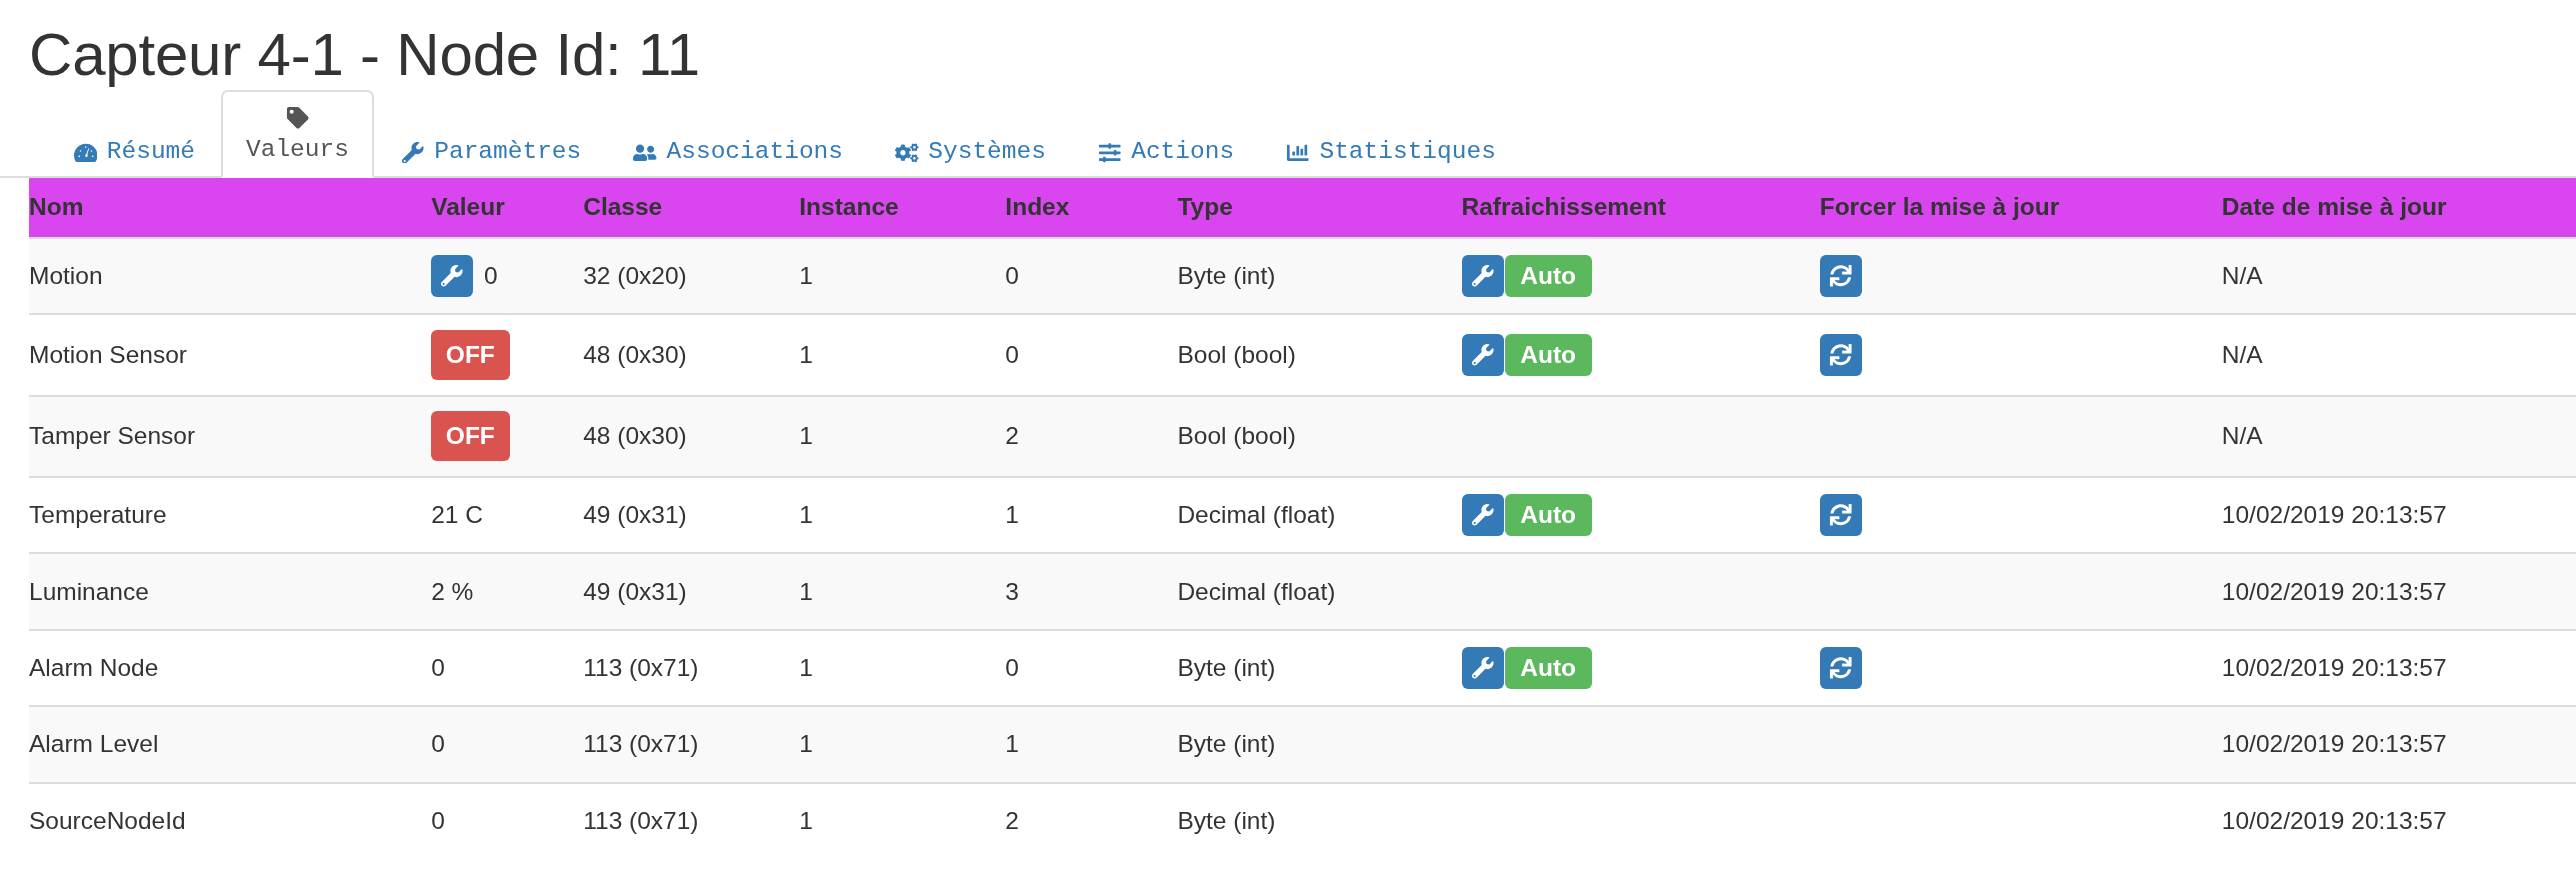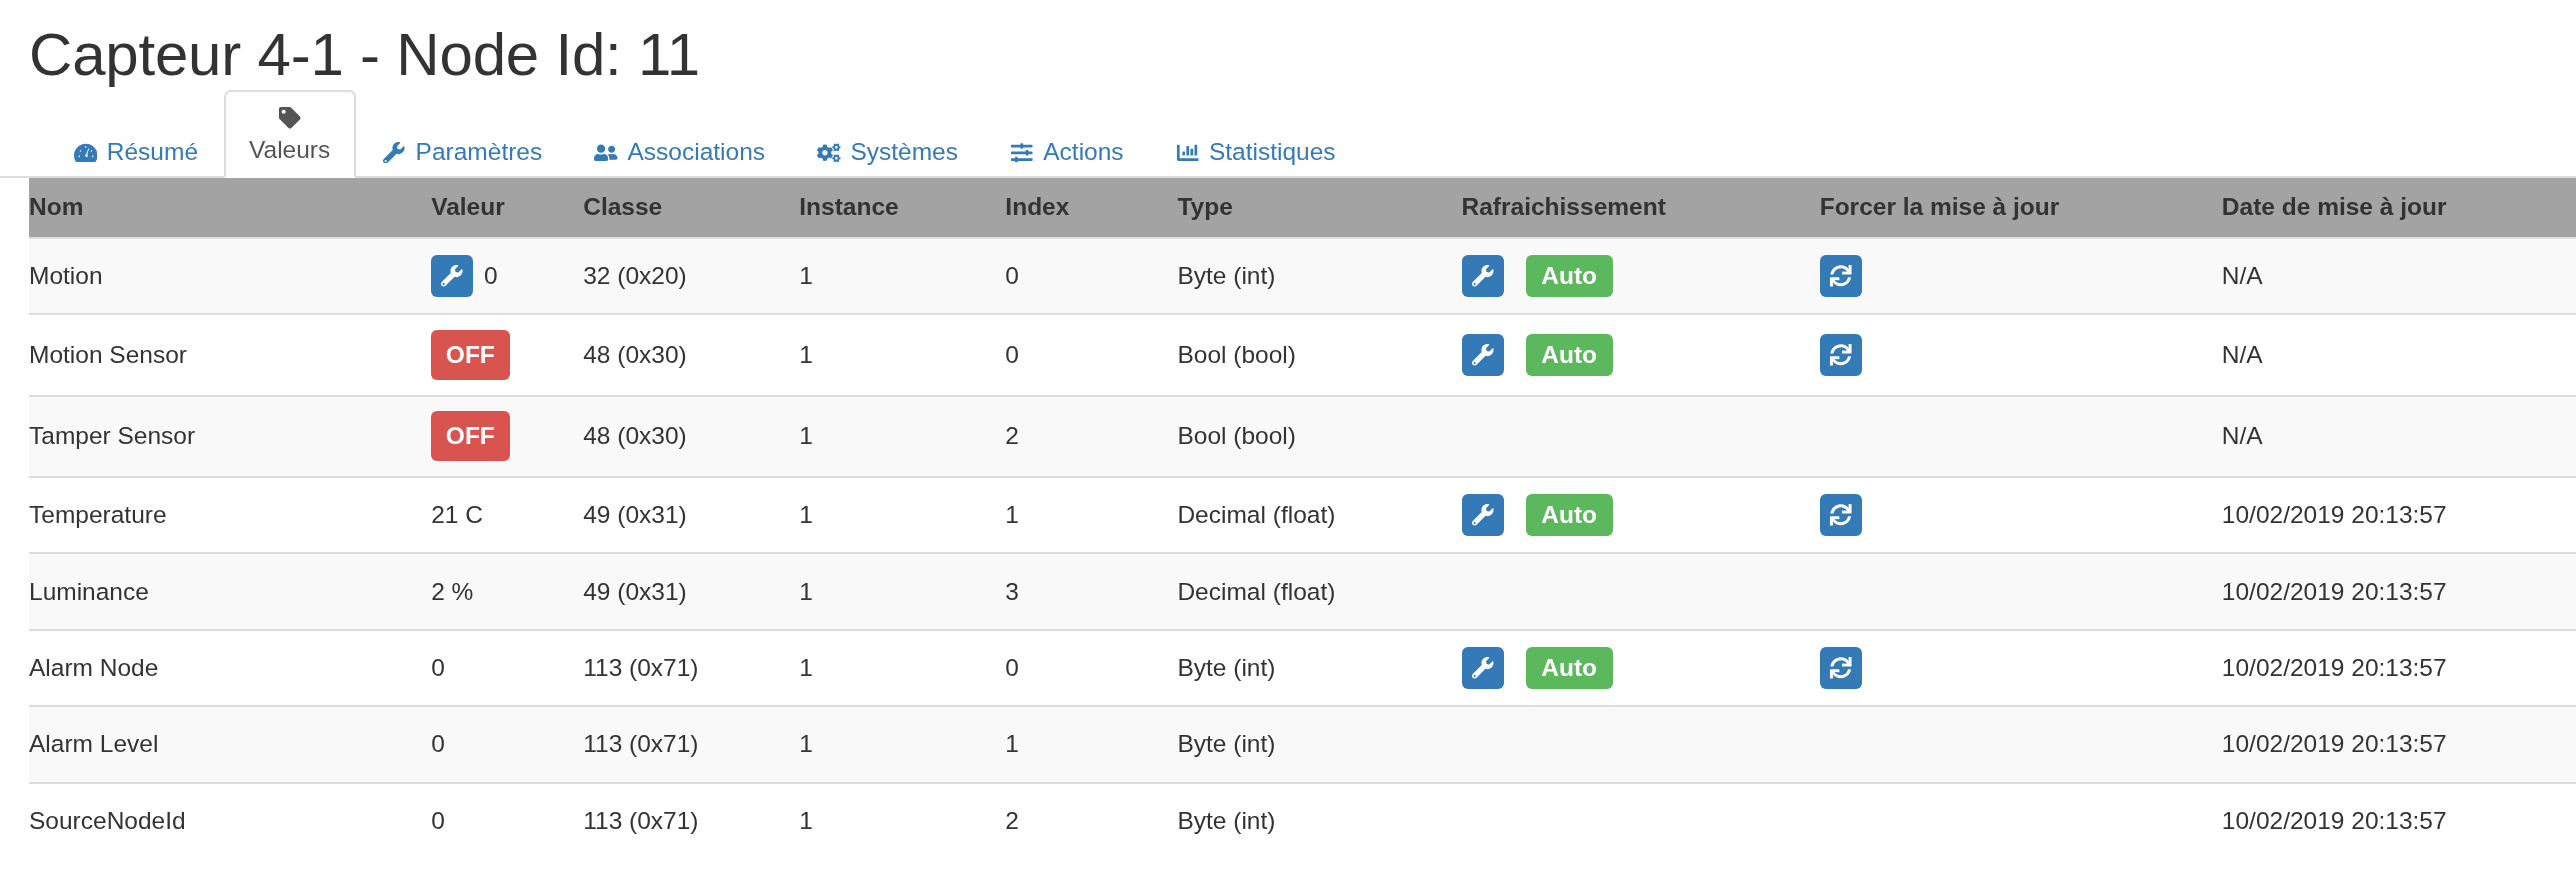--- a/index.html
+++ b/index.html
@@ -51,20 +51,21 @@
     color: #337ab7;
     padding: 13.7px 23.5px 12.8px 23.5px;
     line-height: 1;
     cursor: pointer;
     border: 2px solid transparent;
     border-bottom: none;
     border-radius: 6.9px 6.9px 0 0;
     position: relative;
     bottom: -2px;
     white-space: nowrap;
+    font-family: Liberation Mono, monospace;
   }
   .tab.active {
     color: #555555;
     background: #ffffff;
     border-color: #dddddd;
     border-bottom: 2px solid #ffffff;
     cursor: default;
     flex-direction: column;
   }
   .tab .ticon {
@@ -89,21 +90,21 @@
     table-layout: fixed;
     font-size: 24.5px;
   }
   table.values thead th {
     text-align: left;
     font-weight: bold;
     font-size: 24.5px;
     color: #333333;
     padding: 15.7px 0 15.7px 0;
     border-bottom: 2.9px solid #dddddd;
-    background: #a3a3a3;
+    background: #d946ef;
     white-space: nowrap;
     vertical-align: middle;
   }
   table.values tbody td {
     padding: 14.7px 0 14.7px 0;
     border-top: 2px solid #dddddd;
     vertical-align: middle;
     color: #333333;
     font-size: 24.5px;
     height: 45px;
@@ -164,21 +165,21 @@
     background: #d9534f;
     color: #ffffff;
     font-size: 24.5px;
     font-weight: bold;
     border-radius: 5.9px;
     border: none;
     line-height: 1;
     cursor: pointer;
   }
   .btn svg { display: block; fill: #ffffff; }
-  .refresh-cell { display: flex; align-items: center; gap: 22px; }
+  .refresh-cell { display: flex; align-items: center; gap: 1px; }
   .empty-cell { display: block; height: 42px; }
 </style>
 </head>
 <body>
 
 <div class="page">
 
   <h1 class="page-title">Capteur 4-1 - Node Id: 11</h1>
 
   <ul class="tabs" id="tab-bar">

